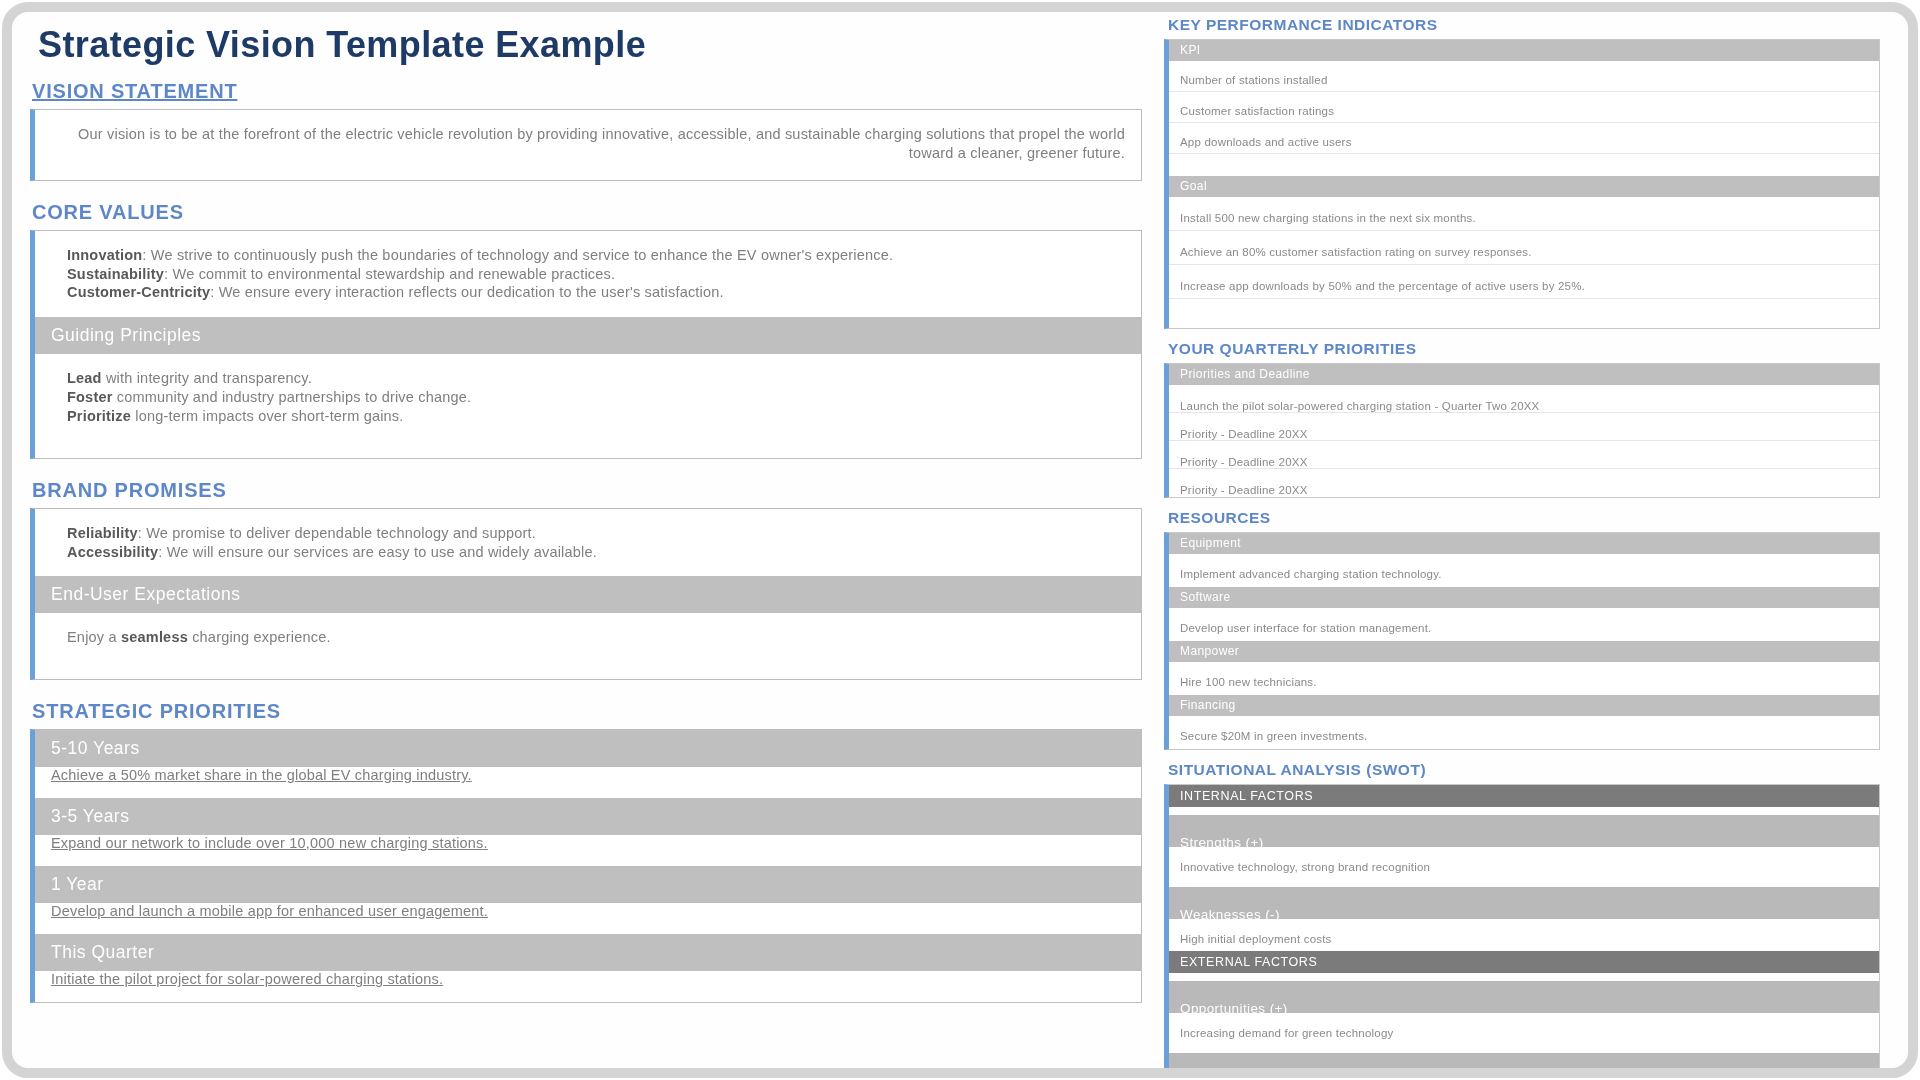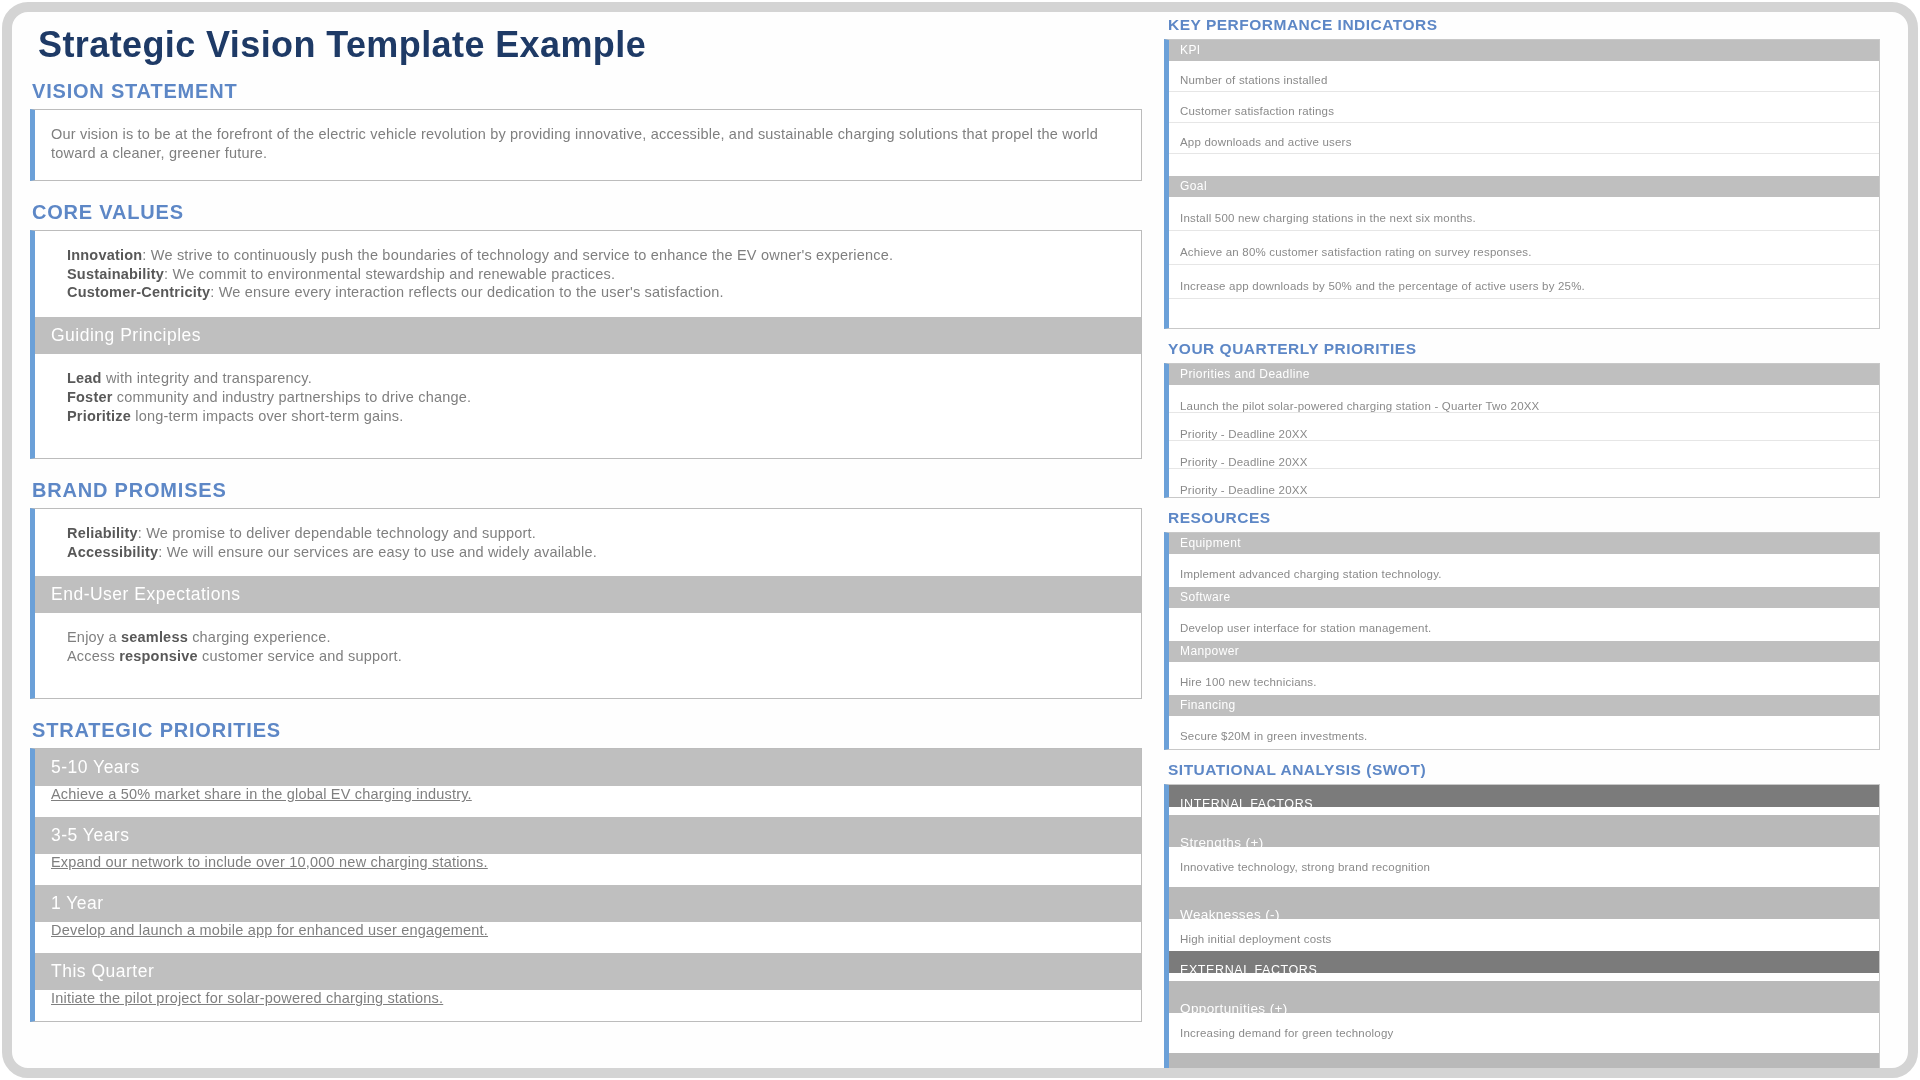--- a/index.html
+++ b/index.html
@@ -22,31 +22,31 @@
   .page-title {
     margin:12px 0 14px 8px;
     font-size:36px; font-weight:bold; letter-spacing:.4px;
     color:var(--navy,#1e3a66);
   }
   .lhead {
     margin:20px 0 6px 2px;
     font-size:20px; font-weight:bold; letter-spacing:.8px;
     color:var(--heading-blue,#5d87c6);
   }
-  .lhead.first { margin-top:10px; }
+  .lhead.first { margin-top:10px;text-decoration:underline; }
   .lbox {
     background:#ffffff;
     border:1px solid var(--box-border,#bcbcbc);
     border-left:5px solid var(--accent-blue,#6ba0d8);
   }
   .box-text {
     padding:15px 32px; font-size:14.5px; line-height:1.3;
     color:var(--body-gray,#7f7f7f); letter-spacing:.2px;
   }
-  .box-text.vision { padding:15px 16px 17px; }
+  .box-text.vision { padding:15px 16px 17px;text-align:right; }
   .box-text.pad-btm { padding-bottom:32px; }
   .lead { font-weight:bold; color:var(--lead-gray,#585858); }
   .lbar {
     height:37px; line-height:37px; padding:0 16px;
     background:var(--bar-gray,#bfbfbf);
     color:#ffffff; font-size:17.5px; letter-spacing:.5px;
   }
   .sp-row { padding:0 16px 15px; font-size:14.5px; color:var(--body-gray,#7f7f7f); letter-spacing:.2px;text-decoration:underline; }
 
   
@@ -73,21 +73,21 @@
     border-bottom:1px solid #e6e6e6;
     white-space:nowrap; overflow:hidden;
   }
   .rrow.goal { height:34px; line-height:34px; }
   .rrow.q { height:28px; line-height:34px; }
   .rrow.blank { height:22px; border-bottom:none; }
   .rrow.blank-tall { height:29px; border-bottom:none; }
   .rrow:last-child { border-bottom:none; }
   .rrow.res { height:33px; line-height:33px; border-bottom:none; }
   .dark-bar {
-    height:22px; line-height:22px; padding:8px 11px;
+    height:22px; line-height:22px; padding:0 11px;
     background:var(--dark-bar,#7b7b7b);
     color:#ffffff; font-size:12.5px; letter-spacing:.6px;
   }
   .sw-bar {
     height:23px; line-height:23px; padding:16px 11px;
     background:#b9b9b9; border-top:1px solid #fff; border-bottom:1px solid #fff;
     color:#ffffff; font-size:13.5px; letter-spacing:.4px;margin-top:7px;
   }
   .sw-row { height:31px; line-height:31px; border-bottom:none; }
 </style>
@@ -122,21 +122,20 @@
 
     <div class="lhead">BRAND PROMISES</div>
     <div class="lbox">
       <div class="box-text">
         <div><span class="lead">Reliability</span><span>: We promise to deliver dependable technology and support.</span></div>
         <div><span class="lead">Accessibility</span><span>: We will ensure our services are easy to use and widely available.</span></div>
       </div>
       <div class="lbar">End-User Expectations</div>
       <div class="box-text pad-btm">
         <div><span>Enjoy a </span><span class="lead">seamless</span><span> charging experience.</span></div>
-        <div><span>Access </span><span class="lead">responsive</span><span> customer service and support.</span></div>
       </div>
     </div>
 
     <div class="lhead">STRATEGIC PRIORITIES</div>
     <div class="lbox">
       <div class="lbar">5-10 Years</div>
       <div class="sp-row">Achieve a 50% market share in the global EV charging industry.</div>
       <div class="lbar">3-5 Years</div>
       <div class="sp-row">Expand our network to include over 10,000 new charging stations.</div>
       <div class="lbar">1 Year</div>

